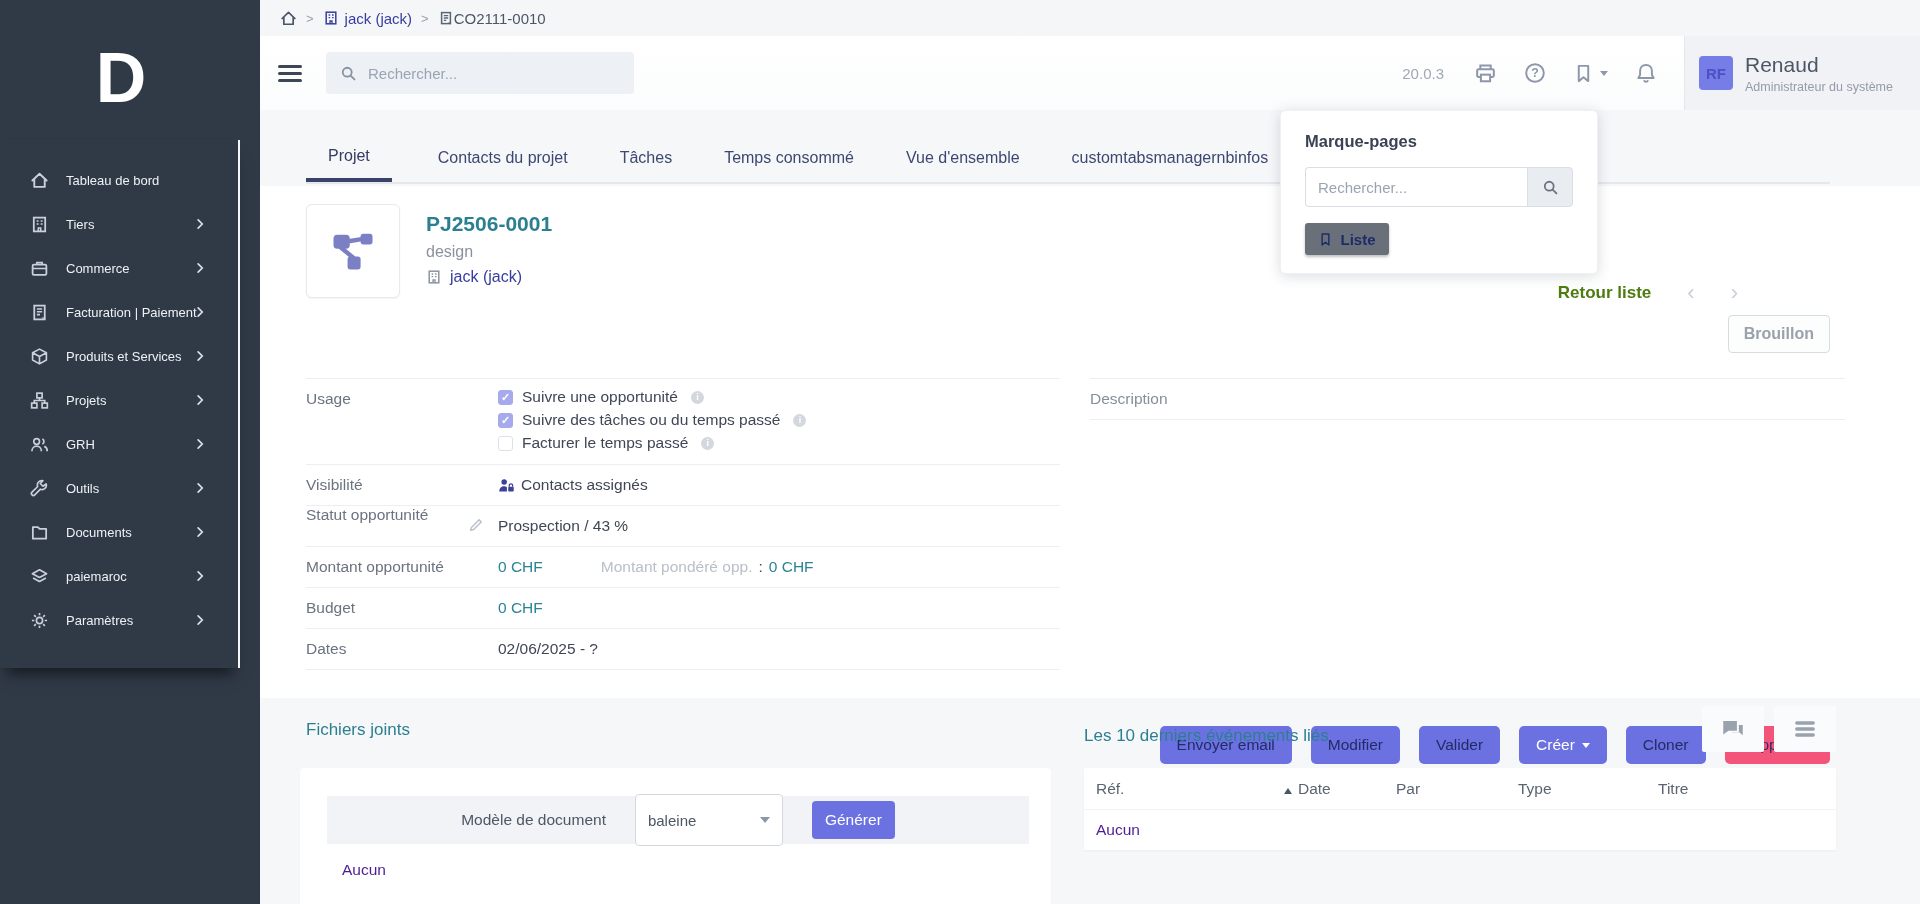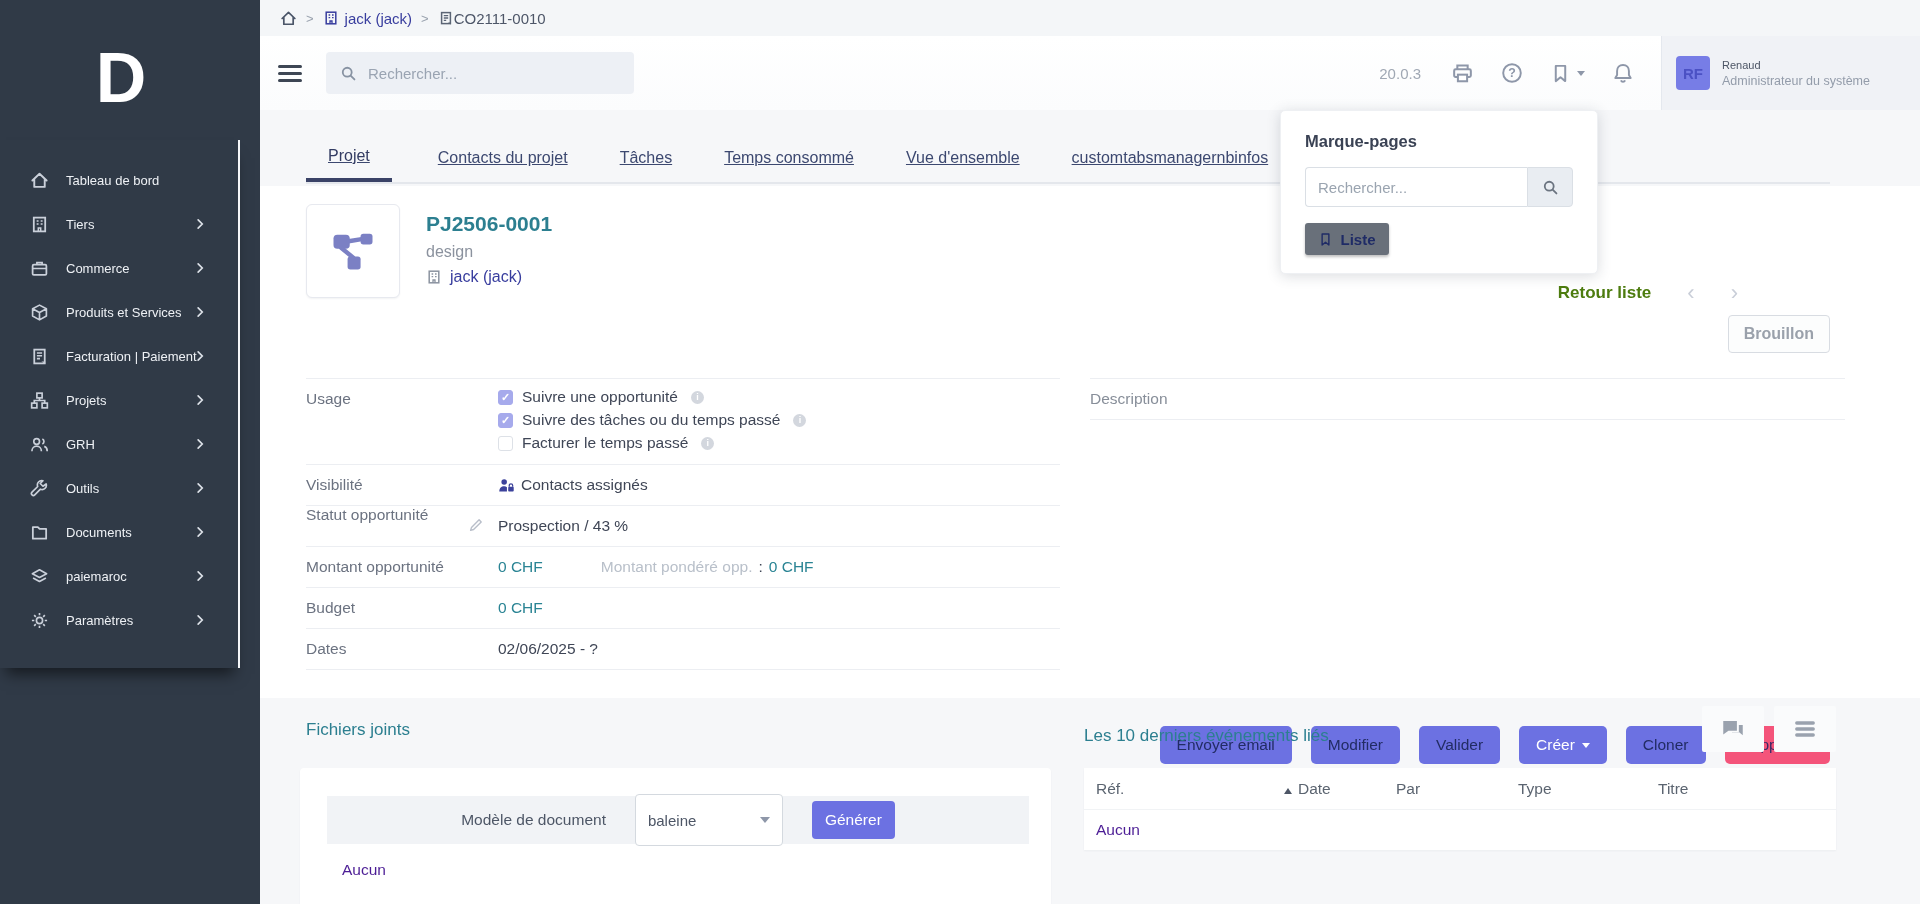--- a/index.html
+++ b/index.html
@@ -25,29 +25,29 @@
   .navbar { height:74px; background:linear-gradient(180deg,#ffffff,#fbfcfd); display:flex; align-items:center; padding-left:18px; }
   .hamburger { width:24px; height:17px; display:flex; flex-direction:column; justify-content:space-between; cursor:pointer; }
   .hamburger span { display:block; height:3px; border-radius:2px; background:#3d4654; }
   .search-box { margin-left:24px; width:308px; height:42px; background:#edf0f5; border-radius:4px; display:flex; align-items:center; padding:0 14px; gap:11px; }
   .search-box input { border:none; outline:none; background:transparent; font-size:15px; color:#55606e; width:100%; font-family:inherit; }
   .search-box input::placeholder { color:#9aa4b2; }
   .nav-spacer { flex:1; }
   .version { color:#a0a8b4; font-size:15px; margin-right:30px; }
   .nav-ico { color:#8e97a9; margin-right:27px; cursor:pointer; display:flex; align-items:center; }
   .caret-down { width:0; height:0; border-left:4px solid transparent; border-right:4px solid transparent; border-top:5px solid #8e97a9; margin-left:6px; }
-  .user-panel { width:259px; height:100%; background:#f0f2f6; border-left:1px solid #e4e8ee; display:flex; align-items:center; padding-left:14px; gap:12px; cursor:pointer; }
+  .user-panel { width:236px; height:100%; background:#f0f2f6; border-left:1px solid #e4e8ee; display:flex; align-items:center; padding-left:14px; gap:12px; cursor:pointer; }
   .avatar { width:34px; height:34px; border-radius:4px; background:#777de6; color:#4b51c4; font-weight:bold; font-size:15px; display:flex; align-items:center; justify-content:center; }
-  .user-name { color:#4d5666; font-size:11px; }
+  .user-name { color:#4d5666; font-size:21px; }
   .user-role { color:#939caa; font-size:12.5px; margin-top:3px; }
 
   .content { position:relative; height:794px; background:#f6f7f9; }
 
   
-  .tabs { position:absolute; left:46px; right:90px; top:26px; height:48px; border-bottom:2px solid #e4e7ec; display:flex; align-items:flex-end; gap:40px; font-size:16px; color:#3c4870;text-decoration:underline; }
+  .tabs { position:absolute; left:46px; right:90px; top:26px; height:48px; border-bottom:2px solid #e4e7ec; display:flex; align-items:flex-end; gap:40px; font-size:16px; color:#3c4870; }
   .tab { padding:0 6px 15px; cursor:pointer; white-space:nowrap; }
   .tab.active { padding:0 22px 13px; border-bottom:4px solid #3a4367; color:#333c63; }
 
   
   .panel { position:absolute; left:0; right:0; top:76px; height:512px; background:#ffffff; }
   .banner { display:flex; gap:26px; padding:18px 0 0 46px; }
   .thumb { width:94px; height:94px; background:#fff; border:1px solid #e7e9ef; border-radius:6px; box-shadow:0 1px 2px rgba(40,50,70,.06); display:flex; align-items:center; justify-content:center; }
   .t-title { color:#2c7f90; font-size:21px; font-weight:bold; margin-top:8px; cursor:pointer; }
   .t-sub { color:#8b929e; font-size:16px; margin-top:7px; }
   .t-third { display:flex; align-items:center; gap:8px; margin-top:7px; font-size:16px; }
@@ -243,32 +243,32 @@
       <svg class="icon mi-icon">
           <use href="#i-briefcase"></use>
         </svg>
       <span>Commerce</span>
       <svg class="icon chev">
           <use href="#i-chev-r"></use>
         </svg>
     </div>
     <div class="menu-item">
       <svg class="icon mi-icon">
+          <use href="#i-invoice"></use>
+        </svg>
+      <span>Facturation | Paiement</span>
+      <svg class="icon chev">
+          <use href="#i-chev-r"></use>
+        </svg>
+    </div>
+    <div class="menu-item">
+      <svg class="icon mi-icon">
           <use href="#i-box"></use>
         </svg>
       <span>Produits et Services</span>
-      <svg class="icon chev">
-          <use href="#i-chev-r"></use>
-        </svg>
-    </div>
-    <div class="menu-item">
-      <svg class="icon mi-icon">
-          <use href="#i-invoice"></use>
-        </svg>
-      <span>Facturation | Paiement</span>
       <svg class="icon chev">
           <use href="#i-chev-r"></use>
         </svg>
     </div>
     <div class="menu-item">
       <svg class="icon mi-icon">
           <use href="#i-sitemap"></use>
         </svg>
       <span>Projets</span>
       <svg class="icon chev">

